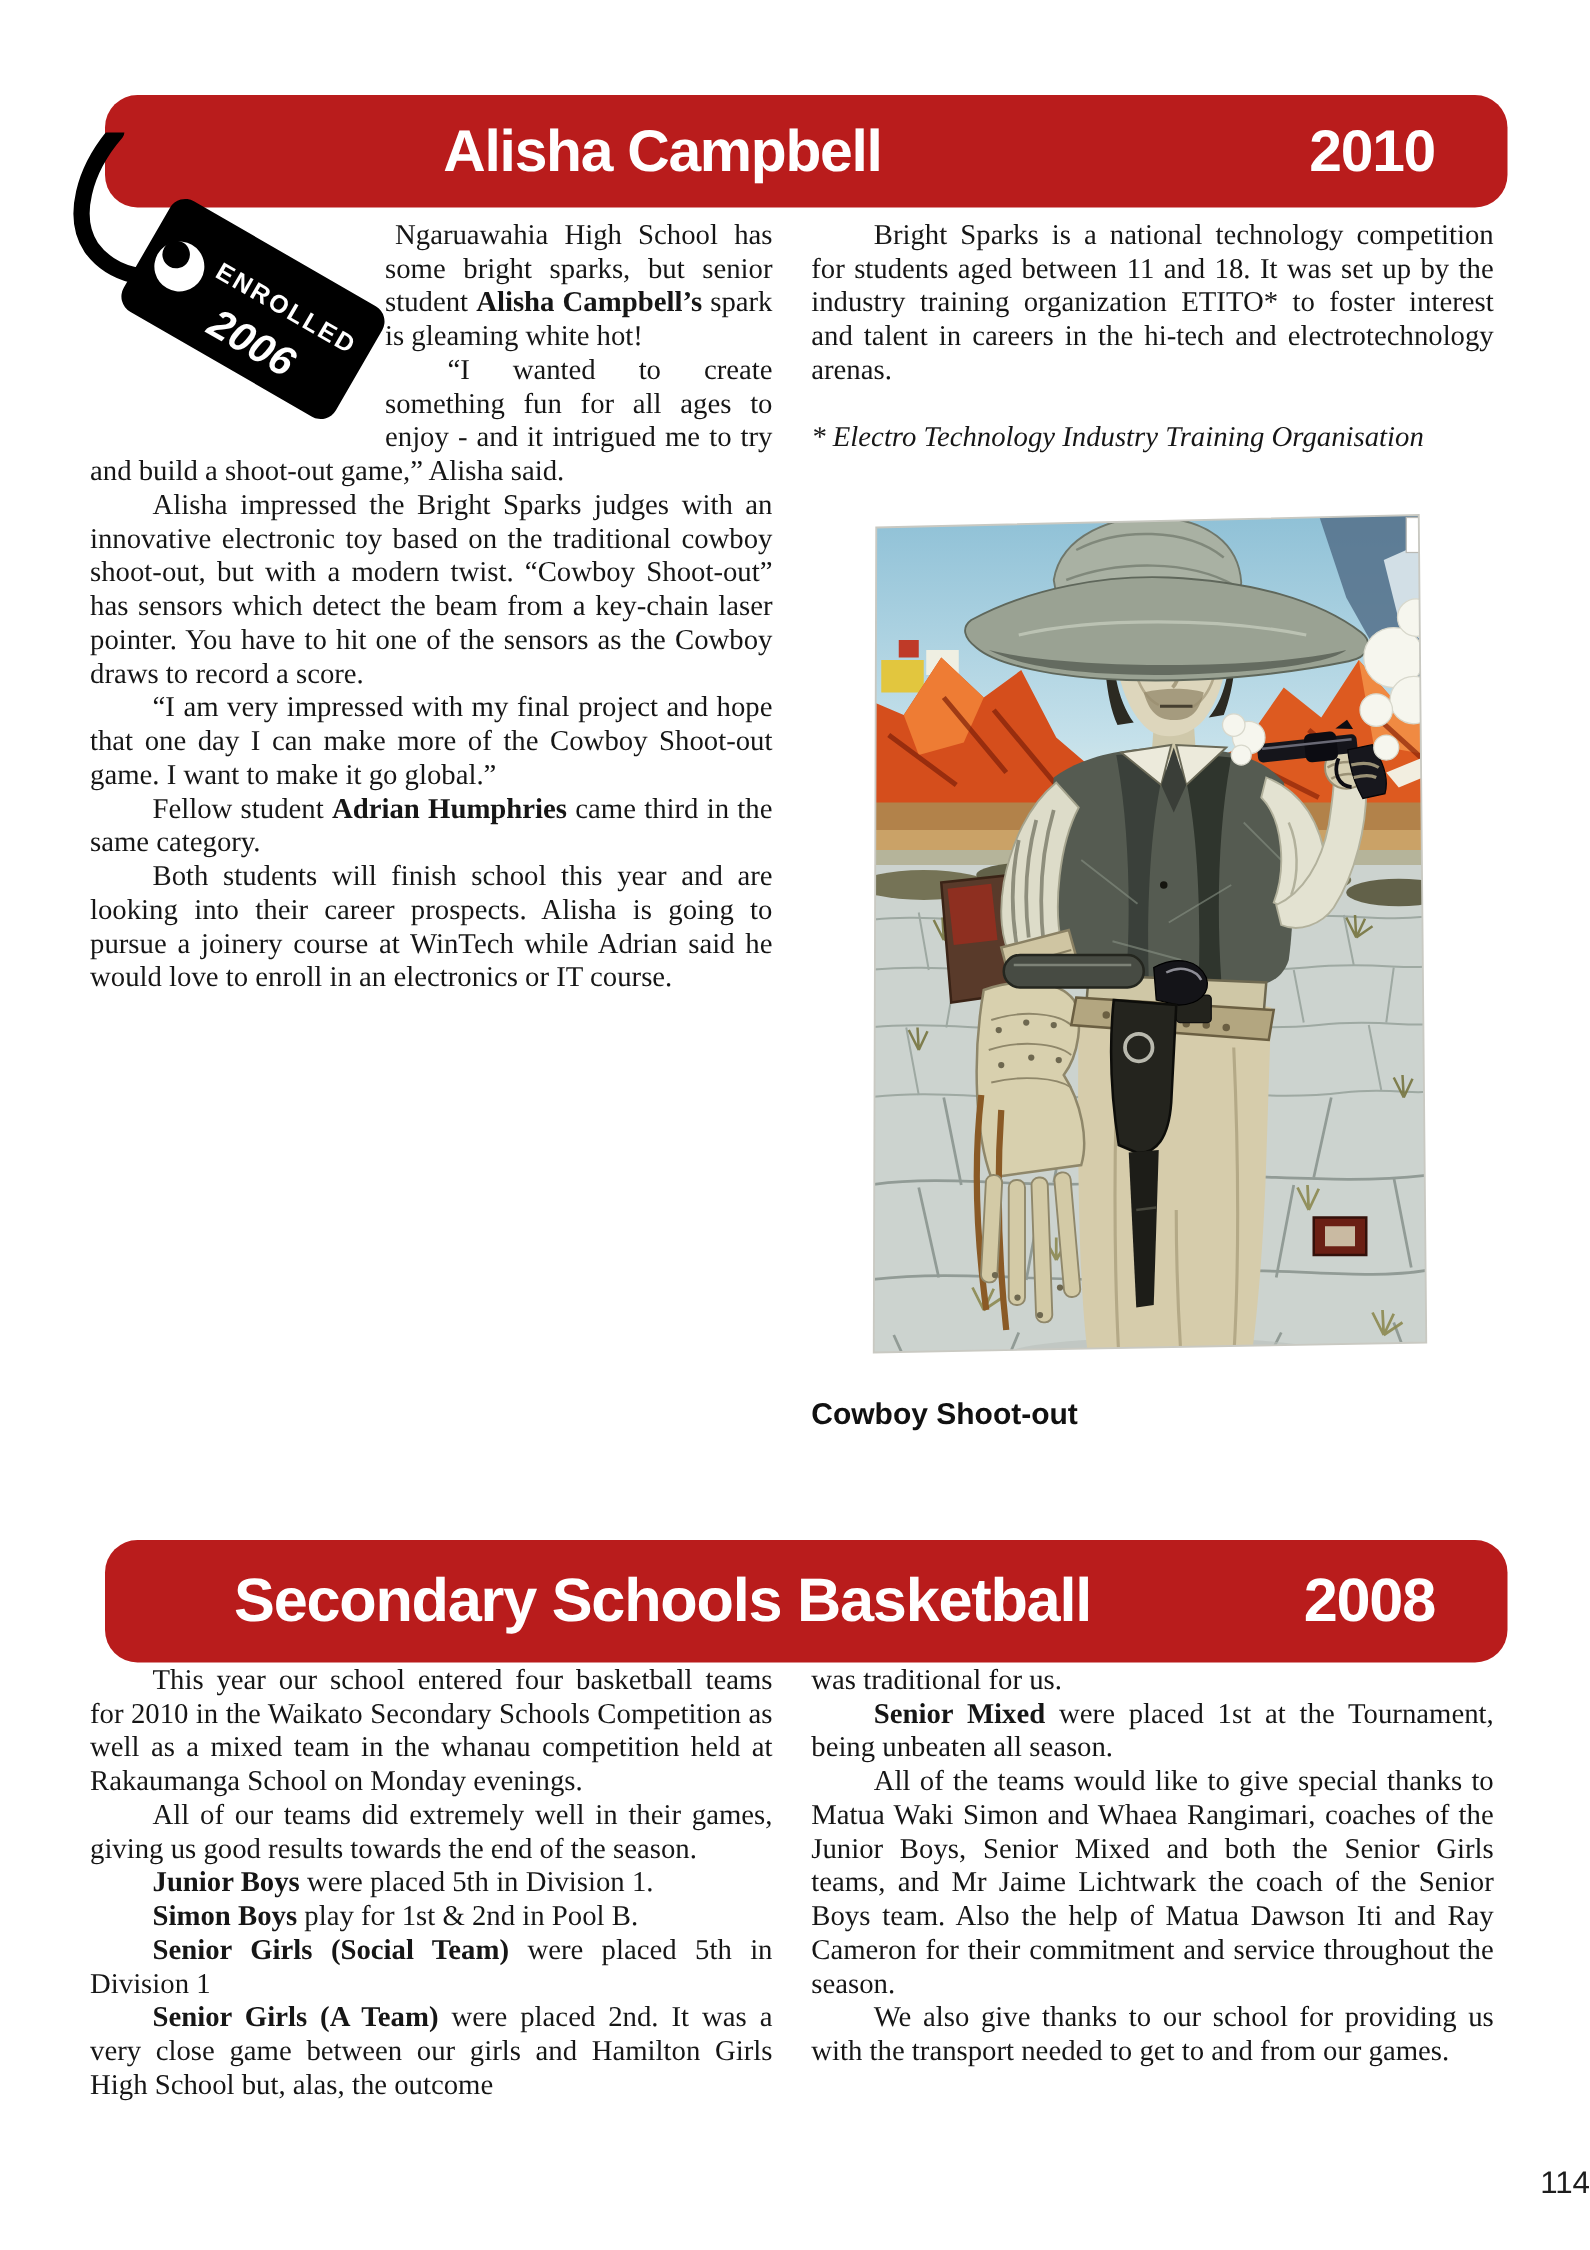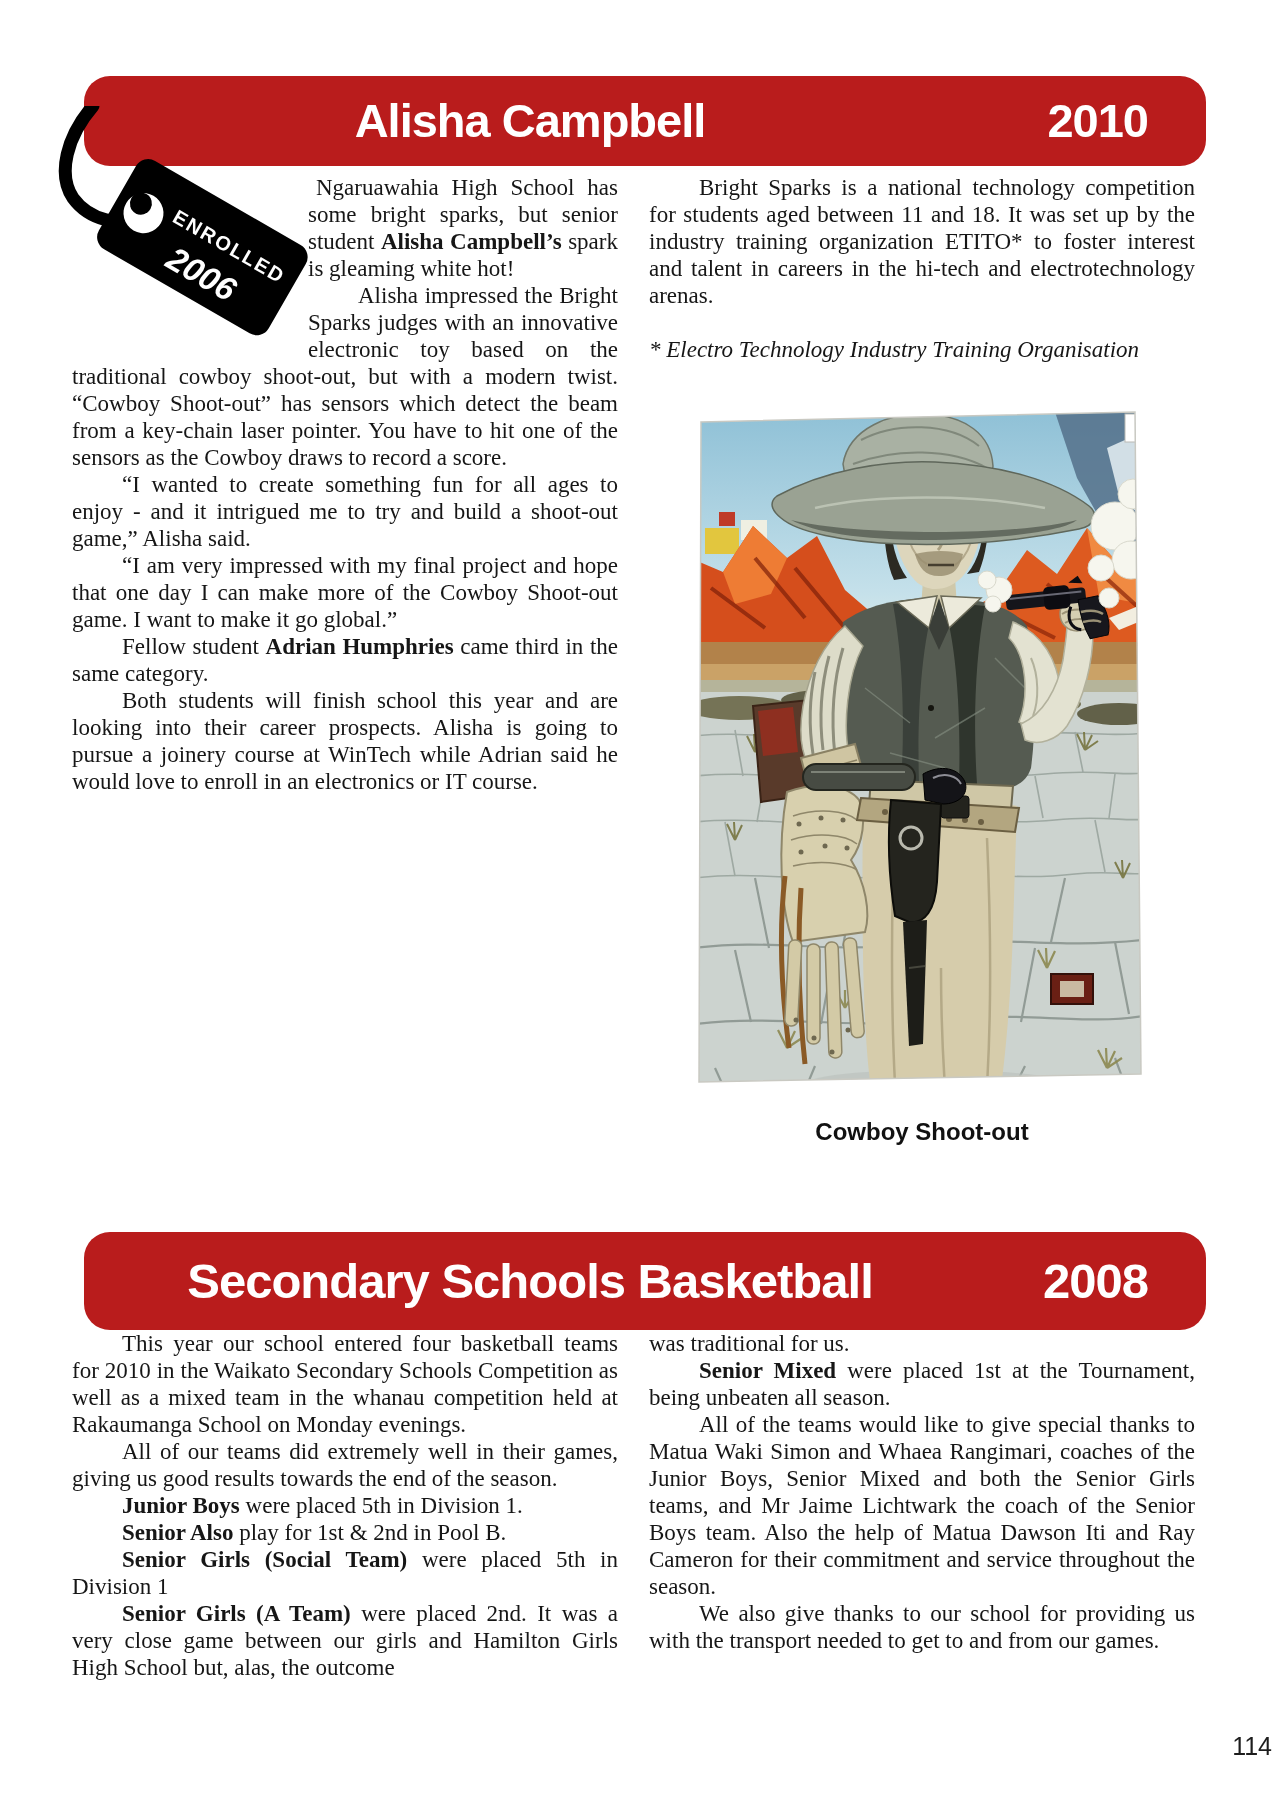--- a/index.html
+++ b/index.html
@@ -21,21 +21,21 @@
   .para{margin:0;}
   .para.ind{text-indent:50px;}
   .para.ind-sm{text-indent:8px;}
   .para.gap{margin-top:27px;}
   .b{font-weight:bold;}
   .i{font-style:italic;}
   .tag-float{float:left;width:236px;height:164px;}
 
   #tag-svg{position:absolute;left:55px;top:106px;width:280px;height:265px;}
   #cowboy{position:absolute;left:695px;top:408px;width:448px;height:682px;}
-  .caption{position:absolute;left:649px;top:1118px;width:546px;text-align:center;
+  .caption{position:absolute;left:649px;top:1118px;width:546px;
            font-family:"Liberation Sans",sans-serif;font-weight:700;font-size:24px;color:#111;}
   .pageno{position:absolute;left:0;top:1732px;width:1272px;text-align:right;
           font-family:"Liberation Sans",sans-serif;font-size:25px;color:#1d1d1d;}
 </style>
 </head>
 <body>
 
 <div class="page">
 
   <div class="banner" id="banner1">
@@ -50,22 +50,22 @@
       <circle cx="30" cy="51" r="20" fill="#fff"></circle>
       <circle cx="23" cy="44" r="11" fill="#000"></circle>
       <text x="58" y="44" font-family="Liberation Sans, sans-serif" font-size="20" font-weight="bold" letter-spacing="2" fill="#fff">ENROLLED</text>
       <text x="74" y="86" font-family="Liberation Sans, sans-serif" font-size="33" font-weight="bold" font-style="italic" fill="#fff">2006</text>
     </g>
   </svg>
 
   <div class="col" id="a1-left">
     <div class="tag-float"></div>
   <p class="para ind-sm"><span>Ngaruawahia High School has some bright sparks, but senior student </span><span class="b">Alisha Campbell’s</span><span> spark is gleaming white hot!</span></p>
+      <p class="para ind"><span>“I wanted to create something fun for all ages to enjoy - and it intrigued me to try and build a shoot-out game,” Alisha said.</span></p>
       <p class="para ind"><span>Alisha impressed the Bright Sparks judges with an innovative electronic toy based on the traditional cowboy shoot-out, but with a modern twist. “Cowboy Shoot-out” has sensors which detect the beam from a key-chain laser pointer. You have to hit one of the sensors as the Cowboy draws to record a score.</span></p>
-      <p class="para ind"><span>“I wanted to create something fun for all ages to enjoy - and it intrigued me to try and build a shoot-out game,” Alisha said.</span></p>
       <p class="para ind"><span>“I am very impressed with my final project and hope that one day I can make more of the Cowboy Shoot-out game. I want to make it go global.”</span></p>
       <p class="para ind"><span>Fellow student </span><span class="b">Adrian Humphries</span><span> came third in the same category.</span></p>
       <p class="para ind"><span>Both students will finish school this year and are looking into their career prospects. Alisha is going to pursue a joinery course at WinTech while Adrian said he would love to enroll in an electronics or IT course.</span></p>
     </div>
   <div class="col" id="a1-right">
       <p class="para ind"><span>Bright Sparks is a national technology competition for students aged between 11 and 18. It was set up by the industry training organization ETITO* to foster interest and talent in careers in the hi-tech and electrotechnology arenas.</span></p>
       <p class="para gap"><span class="i">* Electro Technology Industry Training Organisation</span></p>
     </div>
 
   <div id="cowboy">
@@ -261,21 +261,21 @@
 
   <div class="banner" id="banner2">
     <span class="bn-title">Secondary Schools Basketball</span>
     <span class="bn-year">2008</span>
   </div>
 
   <div class="col" id="a2-left">
       <p class="para ind"><span>This year our school entered four basketball teams for 2010 in the Waikato Secondary Schools Competition as well as a mixed team in the whanau competition held at Rakaumanga School on Monday evenings.</span></p>
       <p class="para ind"><span>All of our teams did extremely well in their games, giving us good results towards the end of the season.</span></p>
       <p class="para ind"><span class="b">Junior Boys</span><span> were placed 5th in Division 1.</span></p>
-      <p class="para ind"><span class="b">Senior Also</span><span> play for 1st &amp; 2nd in Pool B.</span></p>
+      <p class="para ind"><span class="b">Simon Boys</span><span> play for 1st &amp; 2nd in Pool B.</span></p>
       <p class="para ind"><span class="b">Senior Girls (Social Team)</span><span> were placed 5th in Division 1</span></p>
       <p class="para ind"><span class="b">Senior Girls (A Team)</span><span> were placed 2nd. It was a very close game between our girls and Hamilton Girls High School but, alas, the outcome</span></p>
     </div>
   <div class="col" id="a2-right">
       <p class="para"><span>was traditional for us.</span></p>
       <p class="para ind"><span class="b">Senior Mixed</span><span> were placed 1st at the Tournament, being unbeaten all season.</span></p>
       <p class="para ind"><span>All of the teams would like to give special thanks to Matua Waki Simon and Whaea Rangimari, coaches of the Junior Boys, Senior Mixed and both the Senior Girls teams, and Mr Jaime Lichtwark the coach of the Senior Boys team. Also the help of Matua Dawson Iti and Ray Cameron for their commitment and service throughout the season.</span></p>
       <p class="para ind"><span>We also give thanks to our school for providing us with the transport needed to get to and from our games.</span></p>
     </div>
 

